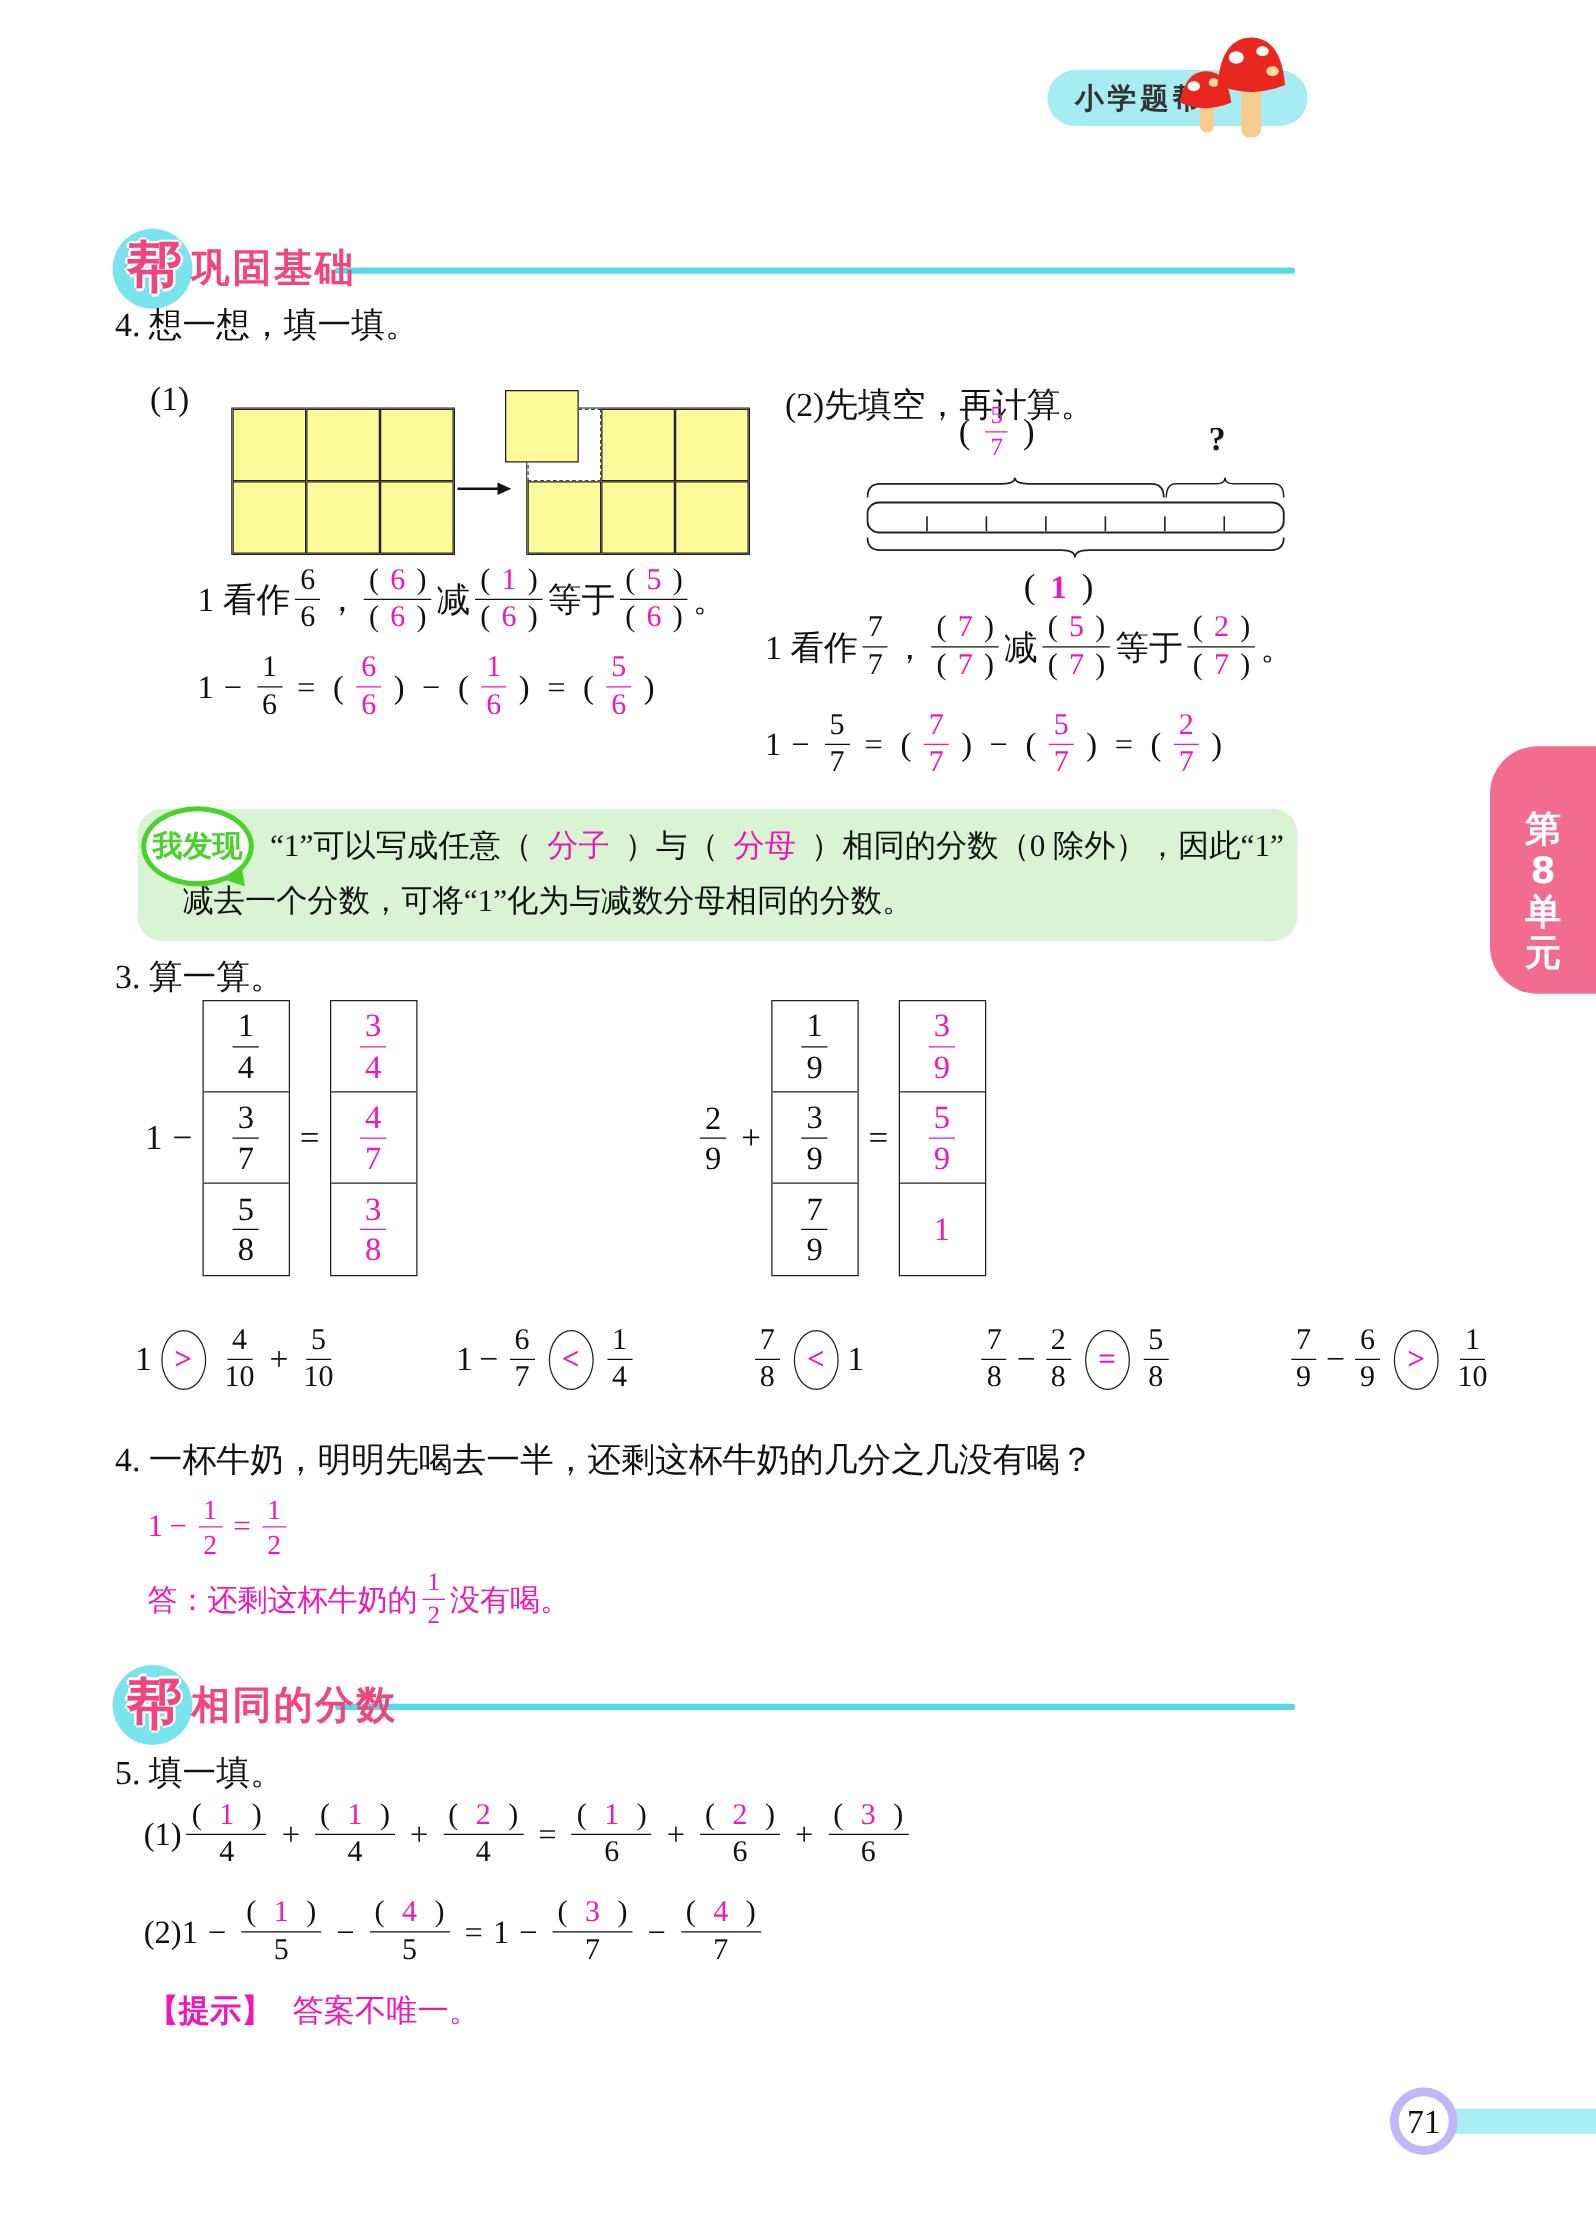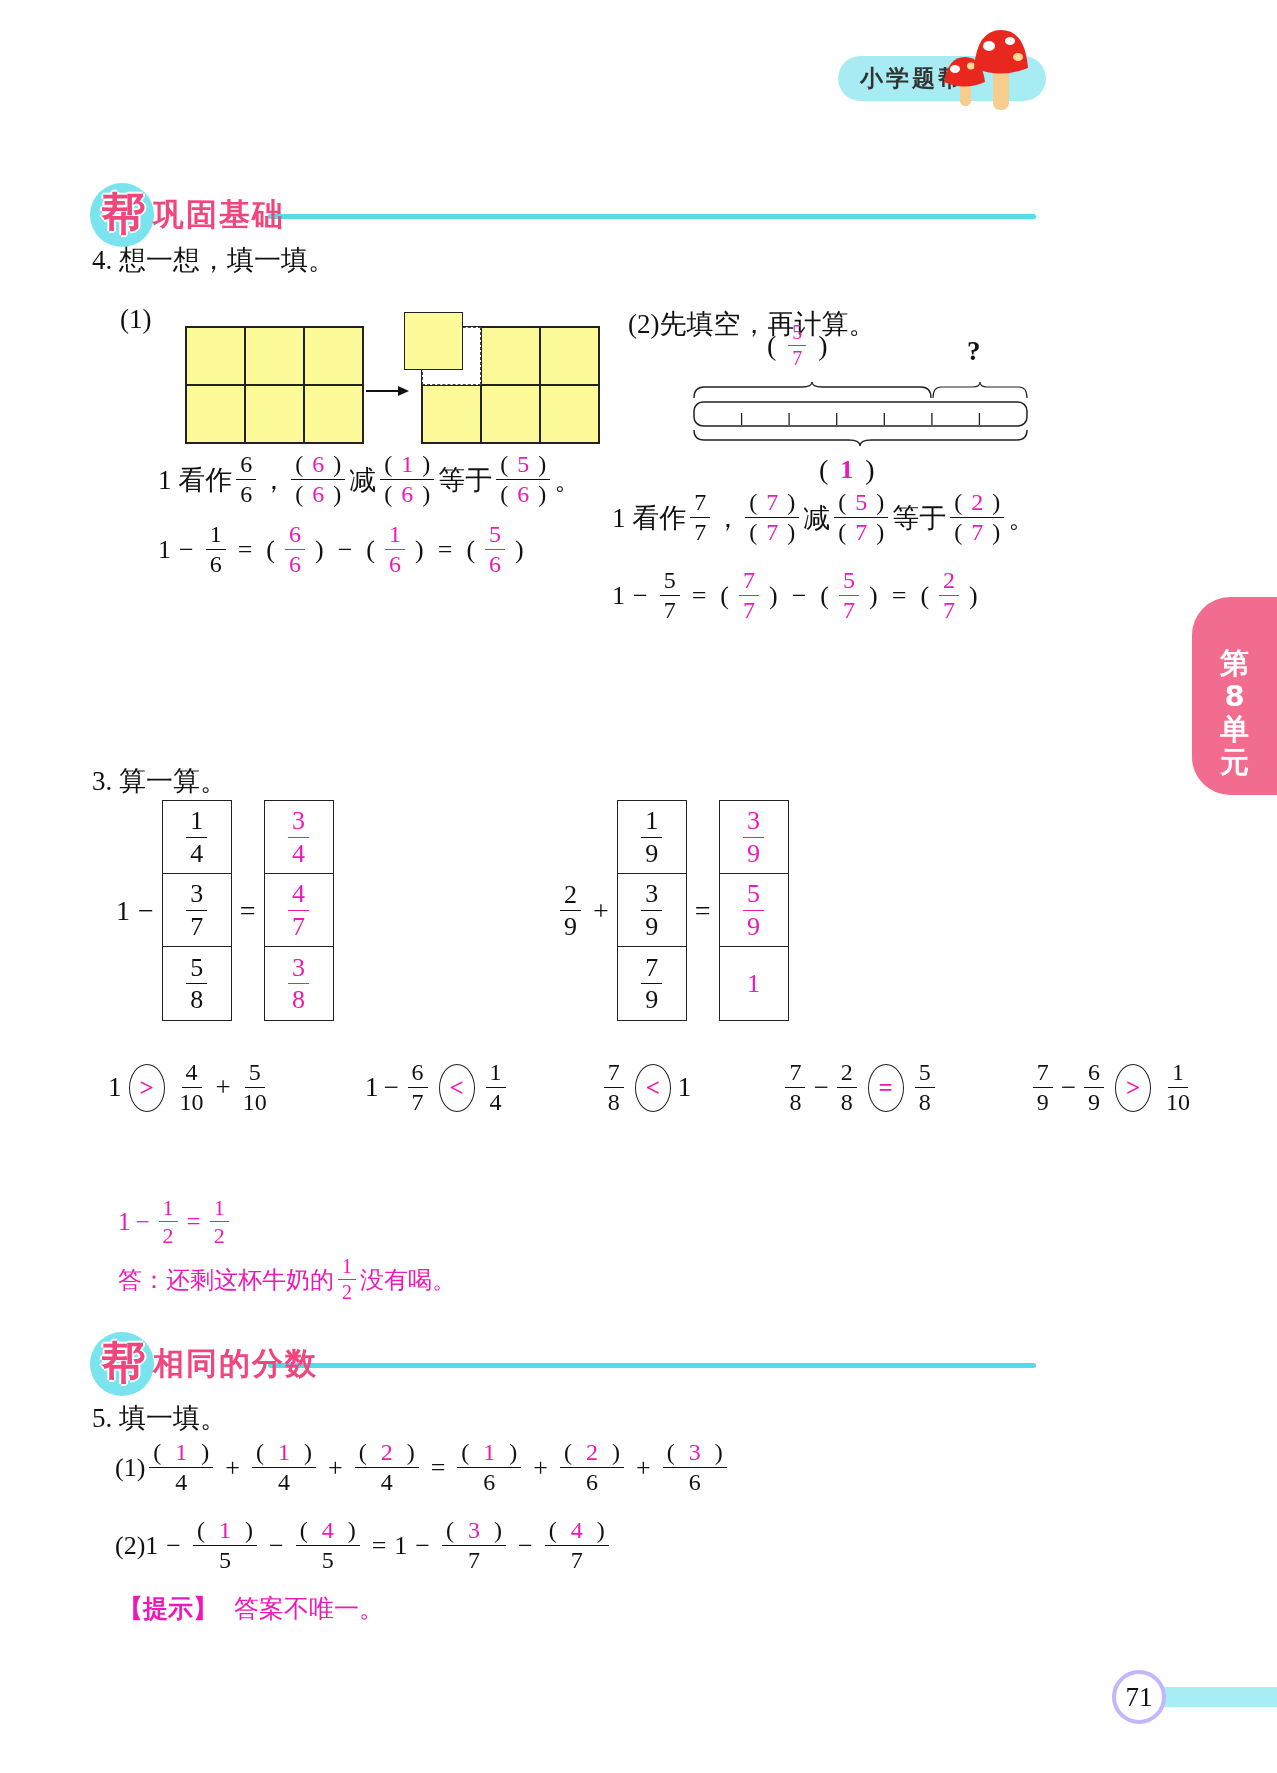--- a/index.html
+++ b/index.html
@@ -82,21 +82,21 @@
   .p5line{font-size:26px}
   .p5line .fr{font-size:24px}
 
   .hintlab{font-weight:bold}
 
   .unit-tab{position:absolute;left:1192px;top:597px;width:85px;height:198px;background:var(--tab-pink);
     border-radius:38px 0 0 38px;display:flex;flex-direction:column;align-items:center;justify-content:flex-end;
     padding-bottom:16px;gap:1px;color:#fff;font-family:"DejaVu Sans",sans-serif;font-weight:bold;font-size:29px;line-height:1.1}
   .foot-bar{position:absolute;left:1140px;top:1687px;width:137px;height:20px;background:#a8eff5}
   .foot-circ{position:absolute;left:1112px;top:1670px;width:54px;height:54px;border-radius:50%;background:#fff;
-    border:4px solid #c4b5fd;display:flex;align-items:center;justify-content:center;font-size:27px;z-index:2}
+    border:7px solid #c4b5fd;display:flex;align-items:center;justify-content:center;font-size:27px;z-index:2}
 </style>
 </head>
 <body>
 
 <div class="page">
 
   <div class="brand">
     <span>小学题帮</span>
   </div>
   <svg class="mush" width="108" height="96" viewBox="0 0 108 96">
@@ -274,20 +274,27 @@
     <span class="blk pa">)</span>
     <span class="op">=</span>
     <span class="blk pa">(</span>
     <span class="fr pink">
         <span class="n">2</span>
         <span class="d">7</span>
       </span>
     <span class="blk pa">)</span>
   </div>
 
+  <div class="note">
+    <span class="bubble">我发现</span>
+    <div class="nb-l1">
+      <span>“1”可以写成任意（</span><span class="mag">分子</span><span>）与（</span><span class="mag">分母</span><span>）相同的分数（0 除外），因此“1”</span>
+    </div>
+    <div class="nb-l2">减去一个分数，可将“1”化为与减数分母相同的分数。</div>
+  </div>
 
   <div class="txt" style="left:92px;top:763px">3. 算一算。</div>
 
   <div class="p2g" style="left:116px;top:800px">
     <span>1</span>
     <span class="op">−</span>
     <div class="tcol">
       <div class="tcell">
           <span class="fr">
             <span class="n">1</span>
@@ -441,20 +448,21 @@
           <span class="d">9</span>
         </span>
       <span class="cop">&gt;</span>
       <span class="fr">
           <span class="n">1</span>
           <span class="d">10</span>
         </span>
     </span>
   </div>
 
+  <div class="txt" style="left:92px;top:1150px">4. 一杯牛奶，明明先喝去一半，还剩这杯牛奶的几分之几没有喝？</div>
   <div class="line mag" style="left:118px;top:1196px;font-size:25px">
     <span>1</span>
     <span class="op" style="margin:0 5px">−</span>
     <span class="fr" style="font-size:22px">
         <span class="n">1</span>
         <span class="d">2</span>
       </span>
     <span class="op" style="margin:0 5px">=</span>
     <span class="fr" style="font-size:22px">
         <span class="n">1</span>

